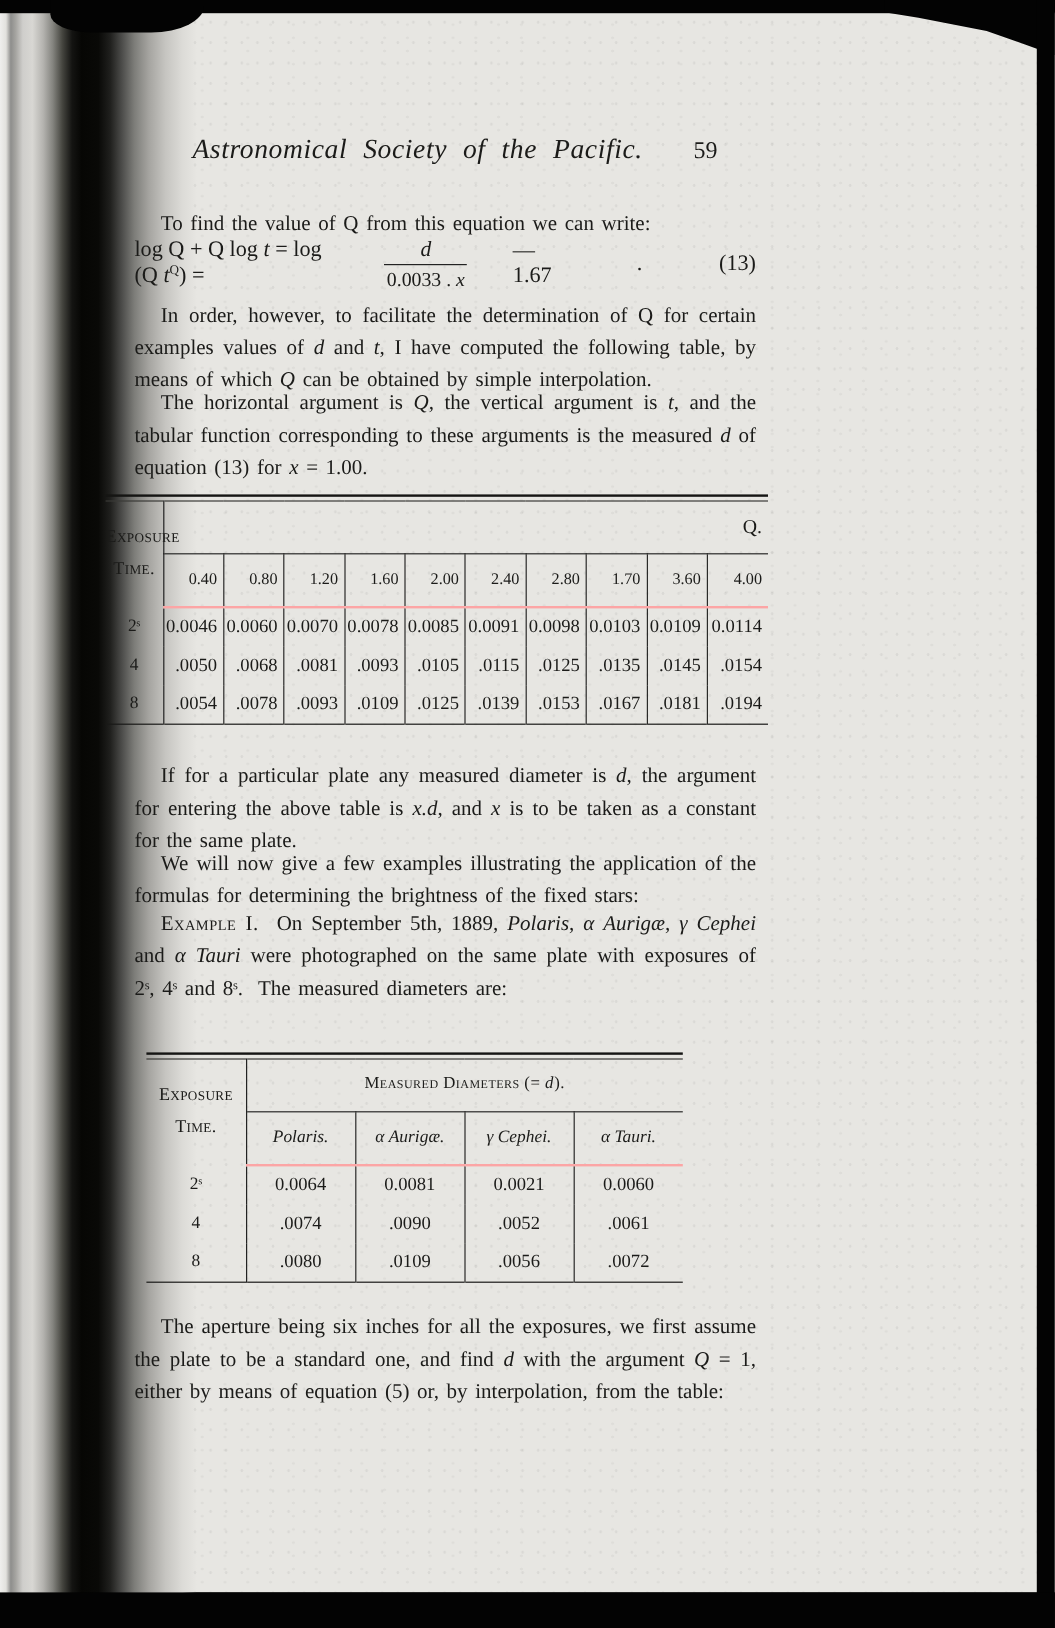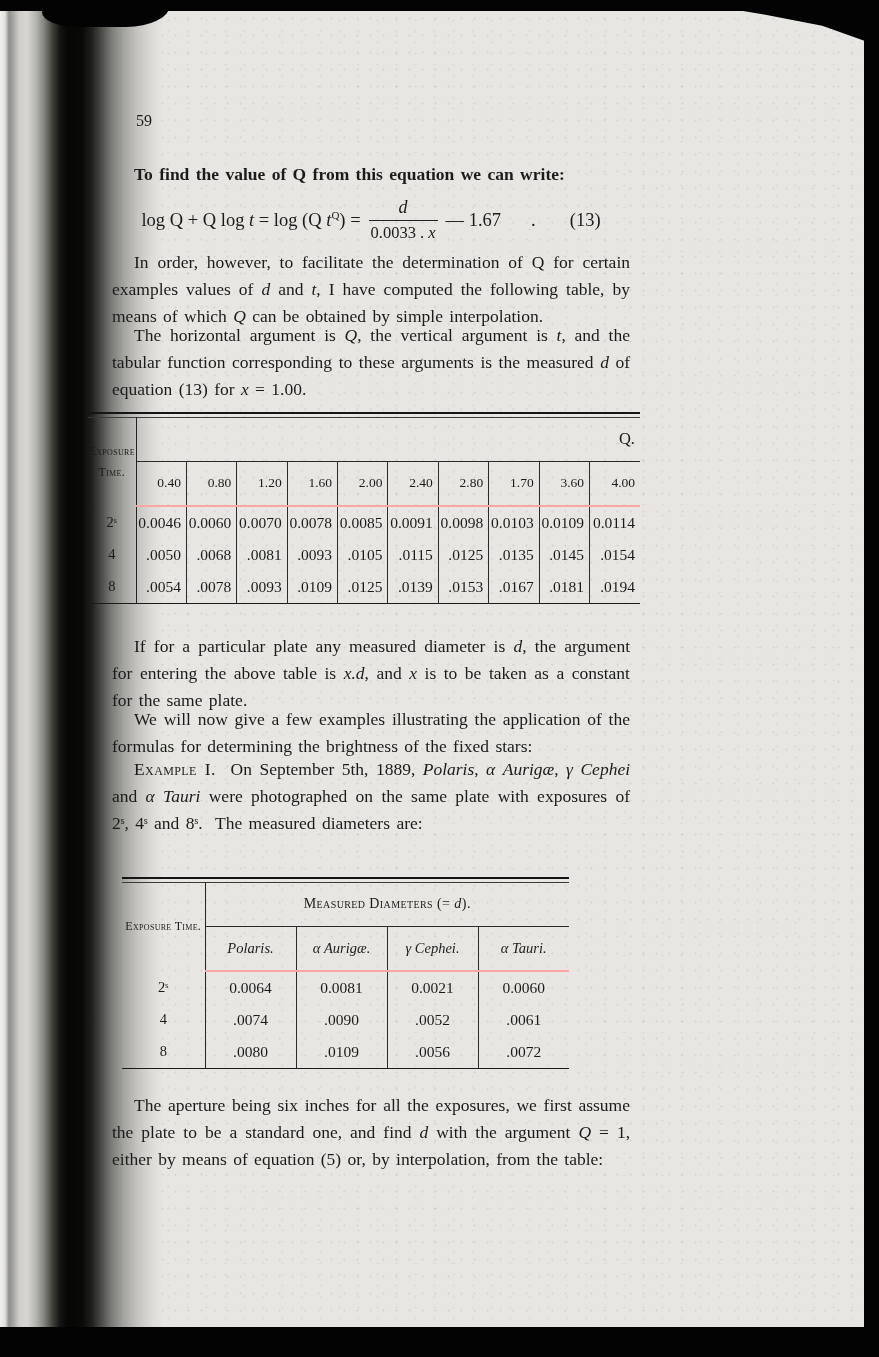--- a/index.html
+++ b/index.html
@@ -62,26 +62,26 @@
   .content > div{position:absolute;}
   .para{
     left:112px;width:518px;font-size:17.5px;line-height:27px;
     text-align:justify;text-indent:22px;word-spacing:2px;
   }
   .it{font-style:italic;}
   .sc{font-variant:small-caps;letter-spacing:.4px;}
 
   .header{left:118px;top:112px;width:512px;display:flex;align-items:baseline;}
   .title{flex:1;text-align:center;font-style:italic;font-size:23px;word-spacing:7px;letter-spacing:.5px;}
-  .pageno{width:52px;text-align:center;font-size:16px;}
-
-  #p1{top:161px;font-weight:bold;}
+  .pageno{width:52px;text-align:left;font-size:20px;}
+
+  #p1{top:173px;}
   .eq{
     left:112px;top:193px;width:518px;height:54px;
-    display:flex;align-items:center;justify-content:center;font-size:18.5px;
+    display:flex;align-items:center;justify-content:center;font-size:18.5px;gap:30px;
   }
   .eq i{font-style:italic;}
   .eq sup{font-size:11px;vertical-align:super;}
   .frac{display:inline-flex;flex-direction:column;align-items:center;margin:0 8px;line-height:1.25;}
   .num{padding:0 30px 1px;border-bottom:1.4px solid #222;font-size:18px;}
   .den{padding-top:2px;font-size:16.5px;}
   .eq-dot{margin-left:30px;}
   .eq-no{margin-left:34px;}
 
   #p2{top:249px;}
@@ -96,21 +96,21 @@
   .tblwrap table{
     width:100%;border-collapse:collapse;table-layout:fixed;
     border-top:1px solid #3a3a38;border-bottom:1.7px solid #1a1a18;
     color:var(--ink);
   }
   #t1{left:88px;top:412px;width:552px;}
   #t2{left:122px;top:877px;width:447px;}
   th,td{font-weight:normal;padding:0;}
   .corner{
     border-right:1px solid #222;font-variant:small-caps;
-    font-size:12px;letter-spacing:.3px;text-align:center;line-height:1.7;
+    font-size:15px;letter-spacing:.3px;text-align:center;line-height:1.7;
   }
   .span-head{border-bottom:1px solid var(--rule);text-align:center;height:43px;font-size:16.5px;}
   #t2 .span-head{font-size:14px;letter-spacing:.6px;text-align:center;}
   tr.sub td{
     border-left:1px solid var(--rule);border-bottom:2px solid #fca5a5;
     height:43px;text-align:center;font-size:13.5px;
   }
   #t2 tr.sub td{font-style:italic;font-size:14.5px;}
   tbody th.lbl{border-right:1px solid #222;text-align:center;font-size:14.5px;}
   tbody td{border-left:1px solid var(--rule);height:32px;font-size:15.5px;}
@@ -125,20 +125,21 @@
 <div class="fore-edge"></div>
 <div class="top-strip"></div>
 <div class="top-left-blob"></div>
 <div class="top-right-wedge"></div>
 <div class="right-black-edge"></div>
 <div class="bottom-strip"></div>
 
 <div class="content">
 
   <div class="header">
+    <span class="title">Astronomical Society of the Pacific.</span>
     <span class="pageno">59</span>
   </div>
 
   <div id="p1" class="para"><span>To find the value of Q from this equation we can write:</span></div>
 
   <div class="eq">
     <span><span>log Q + Q log </span><i>t</i><span> = log (Q </span><i>t</i><sup>Q</sup><span>) = </span></span>
     <span class="frac">
       <span class="num"><i>d</i></span>
       <span class="den"><span>0.0033 . </span><span class="it">x</span></span>

